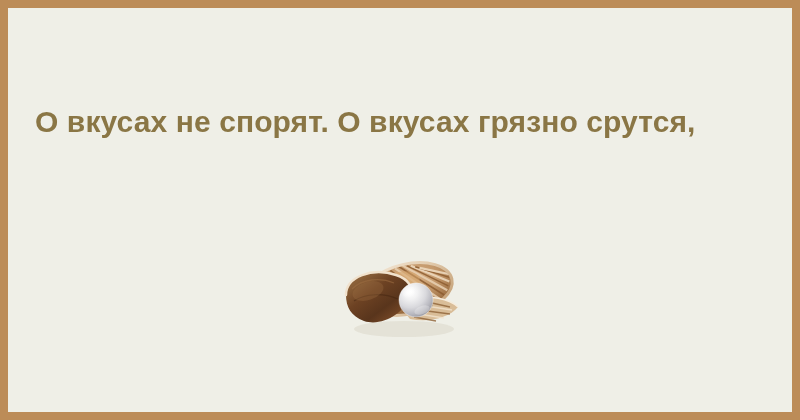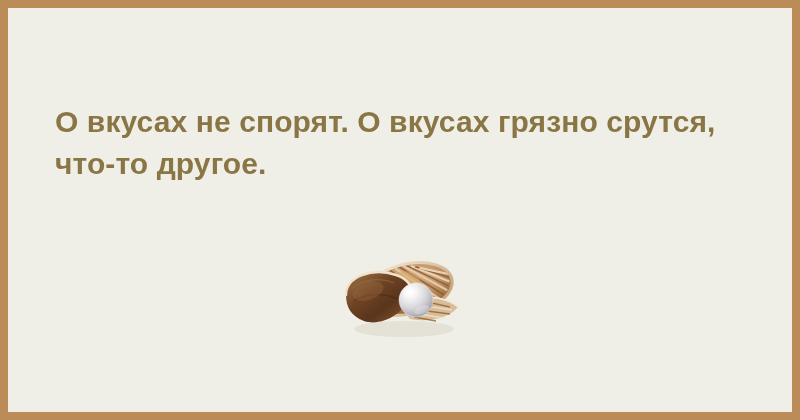--- a/index.html
+++ b/index.html
@@ -26,21 +26,20 @@
     width: 746px;
   }
   .quote-line {
     font-family: "Liberation Sans", sans-serif;
     font-weight: bold;
     font-size: 30px;
     line-height: 42px;
     color: #8a7645;
     letter-spacing: 0.1px;
     white-space: nowrap;
-    margin-left: 20px;
   }
   #shell-wrap {
     position: absolute;
     left: 330px;
     top: 247px;
     width: 132px;
     height: 86px;
   }
   #shell-svg {
     display: block;
@@ -48,21 +47,20 @@
     height: 86px;
   }
 </style>
 </head>
 <body>
 
 <div id="poster">
 
   <div id="quote-block">
     <div class="quote-line">О вкусах не спорят. О вкусах грязно срутся,</div>
-    <div class="quote-line">что-то другое.</div>
   </div>
 
   <div id="shell-wrap">
     <svg id="shell-svg" viewBox="0 0 132 86" xmlns="http://www.w3.org/2000/svg">
       <defs>
         <radialGradient id="gInner" cx="52%" cy="32%" r="72%">
           <stop offset="0%" stop-color="#dcb68c"></stop>
           <stop offset="45%" stop-color="#c59a6d"></stop>
           <stop offset="100%" stop-color="#8d5f33"></stop>
         </radialGradient>

